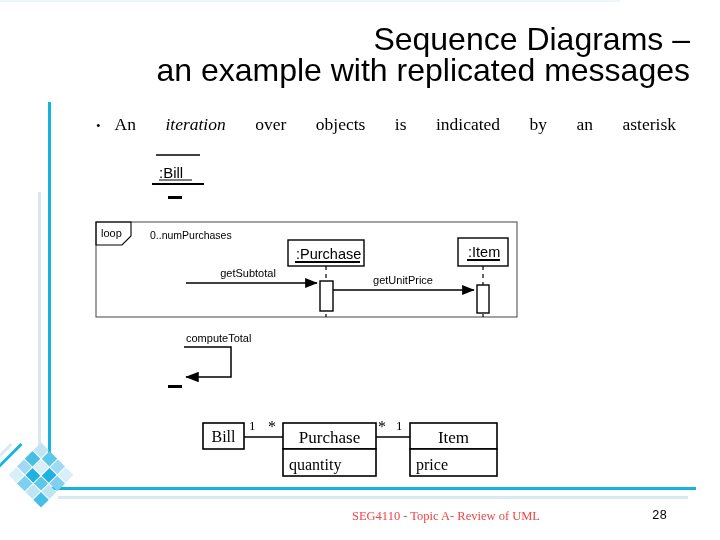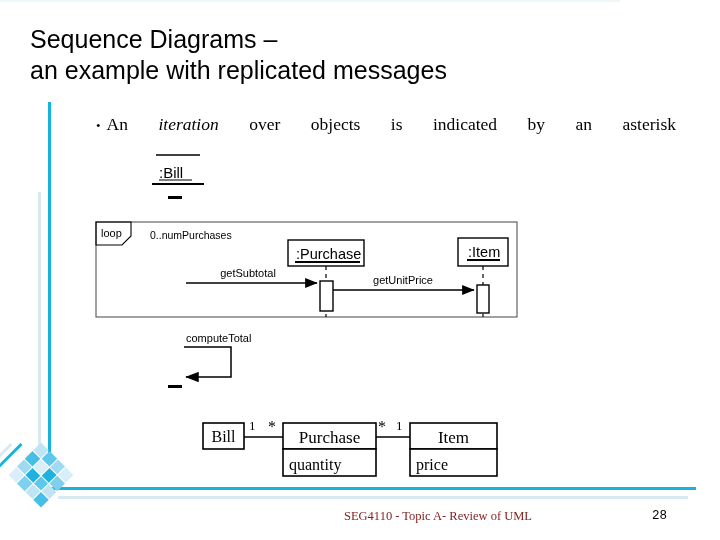--- a/index.html
+++ b/index.html
@@ -15,24 +15,25 @@
     font-family: "Liberation Sans", sans-serif;
   }
 
   
   #slide-title {
     position: absolute;
     left: 30px;
     top: 24px;
     width: 660px;
     font-family: "Liberation Sans", sans-serif;
-    font-size: 25px;
+    font-size: 32px;
     line-height: 31px;
     color: #000000;
     white-space: pre-line;
+    text-align: right;
   }
 
   
   #bullet-row {
     position: absolute;
     left: 96px;
     top: 114px;
     width: 580px;
     font-family: "Liberation Serif", serif;
     font-size: 17.5px;
@@ -43,20 +44,21 @@
   #bullet-glyph {
     font-size: 13px;
     line-height: 1;
     margin-right: 6px;
   }
   #bullet-text {
     flex: 1 1 auto;
     text-align: justify;
     text-align-last: justify;
     word-spacing: 1px;
+    margin-left: 8px;
   }
   #bullet-text .ital { font-style: italic; }
 
   
   .deco-line-main {
     position: absolute;
     background: #14b4dd;
   }
   .deco-line-pale {
     position: absolute;
@@ -107,25 +109,25 @@
   
   #diagram {
     position: absolute;
     left: 0; top: 0; width: 720px; height: 540px;
     pointer-events: none;
   }
 
   
   #footer-text {
     position: absolute;
-    left: 344px;
+    left: 352px;
     top: 509px;
     font-family: "Liberation Serif", serif;
     font-size: 12.5px;
-    color: #7f1d1d;
+    color: #ef4444;
     white-space: nowrap;
   }
   #footer-page {
     position: absolute;
     left: 652px;
     top: 509px;
     font-family: Liberation Mono, monospace;
     font-size: 12.5px;
     color: #000000;
   }

